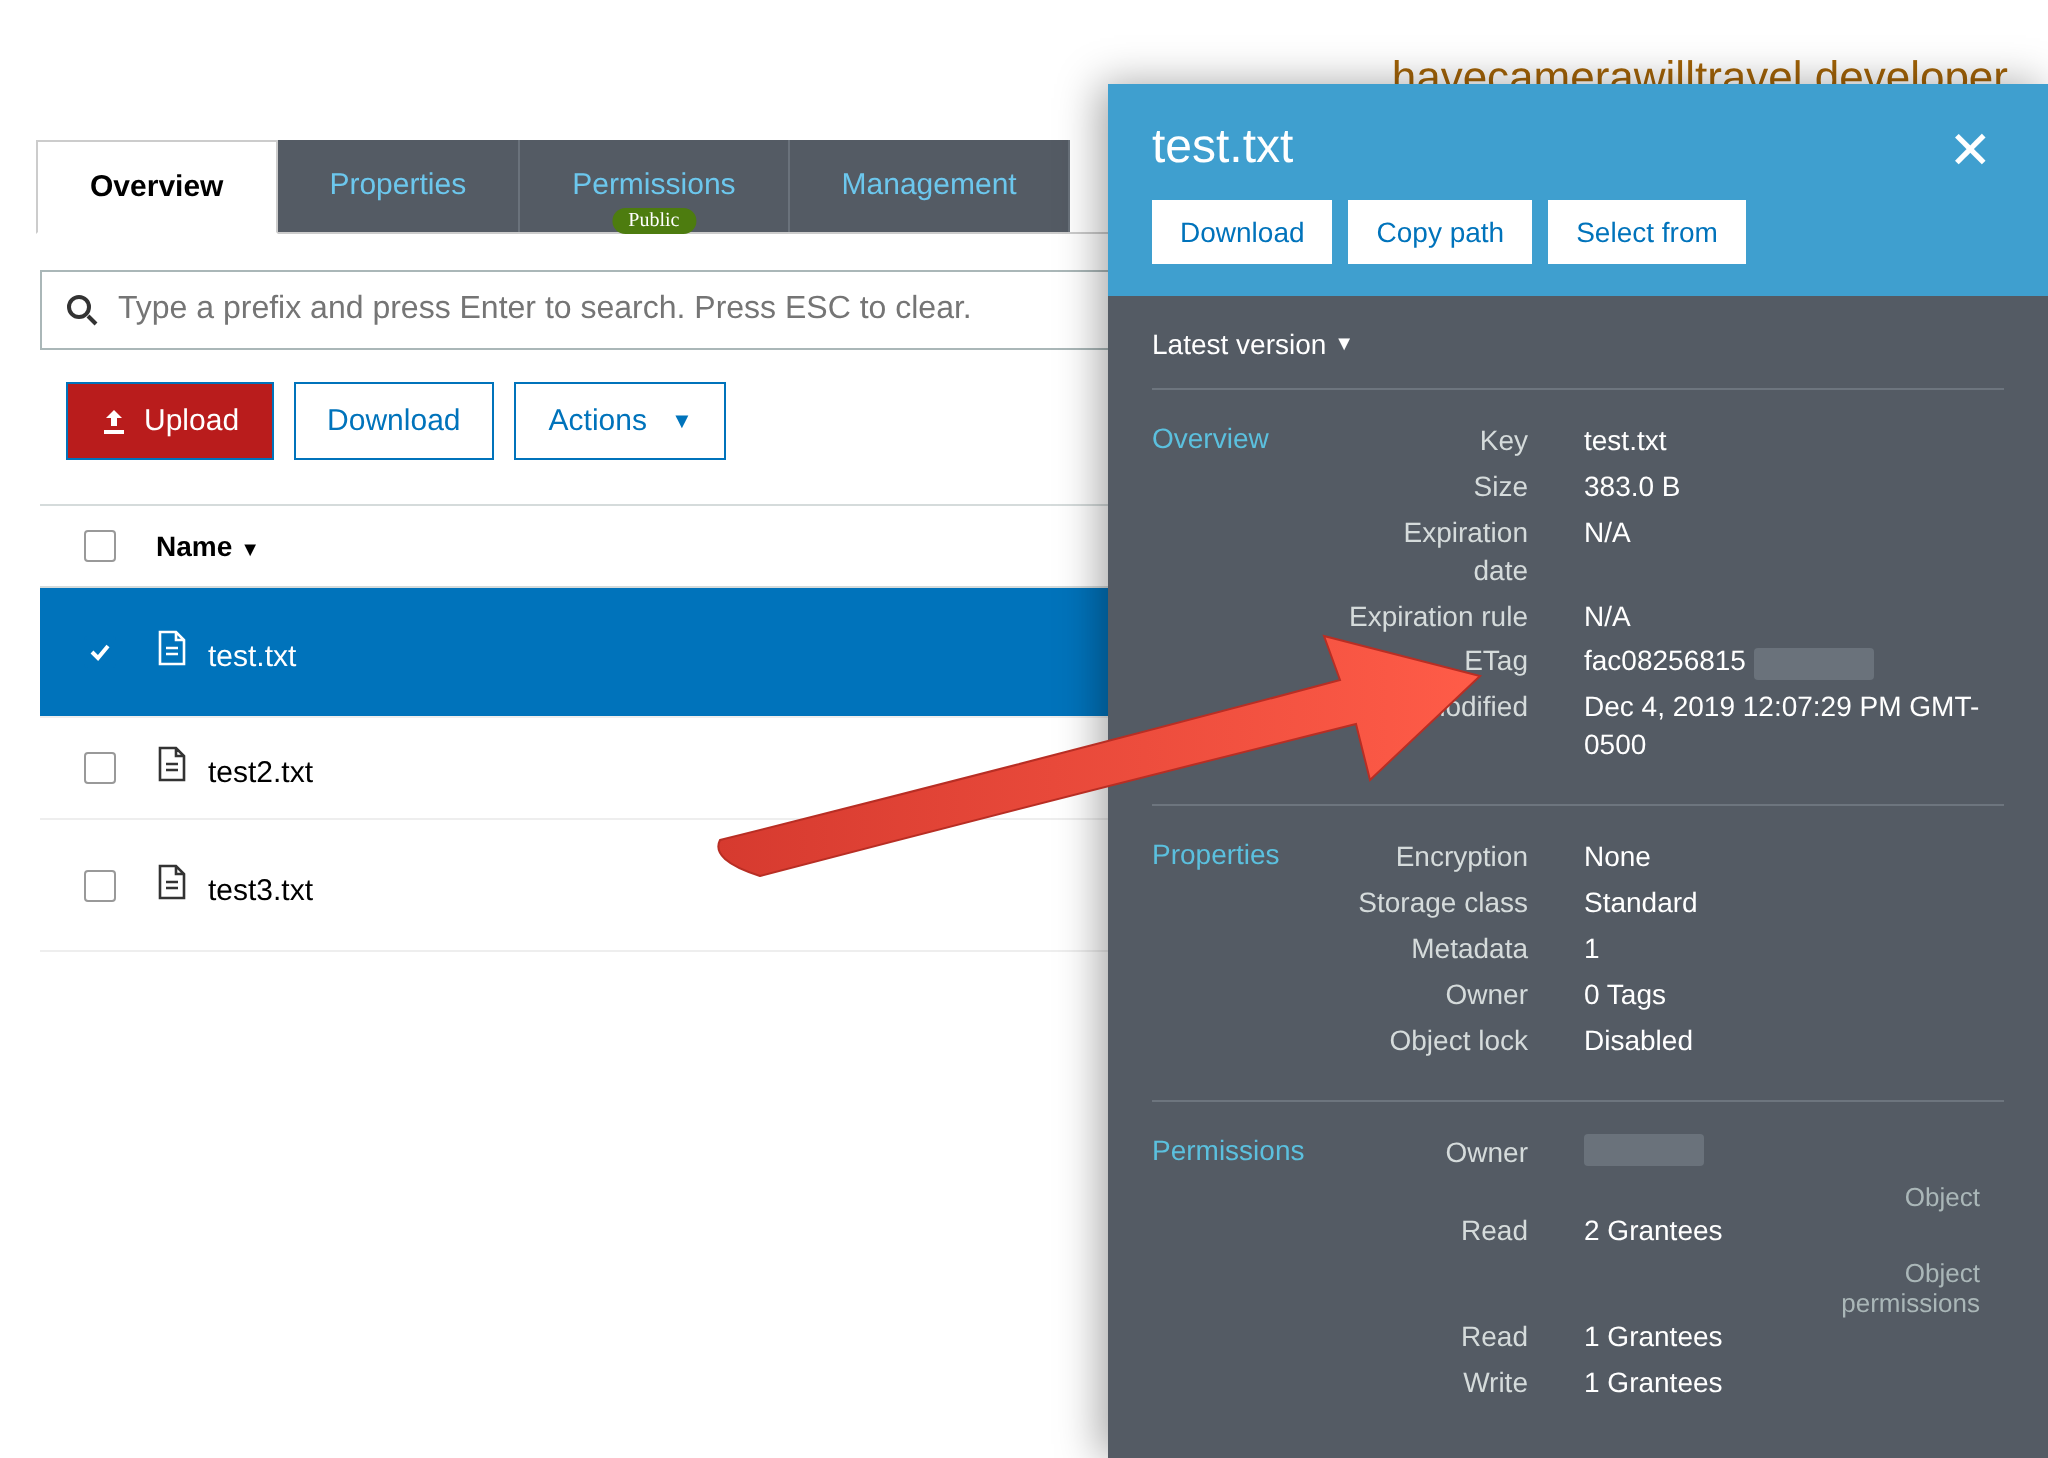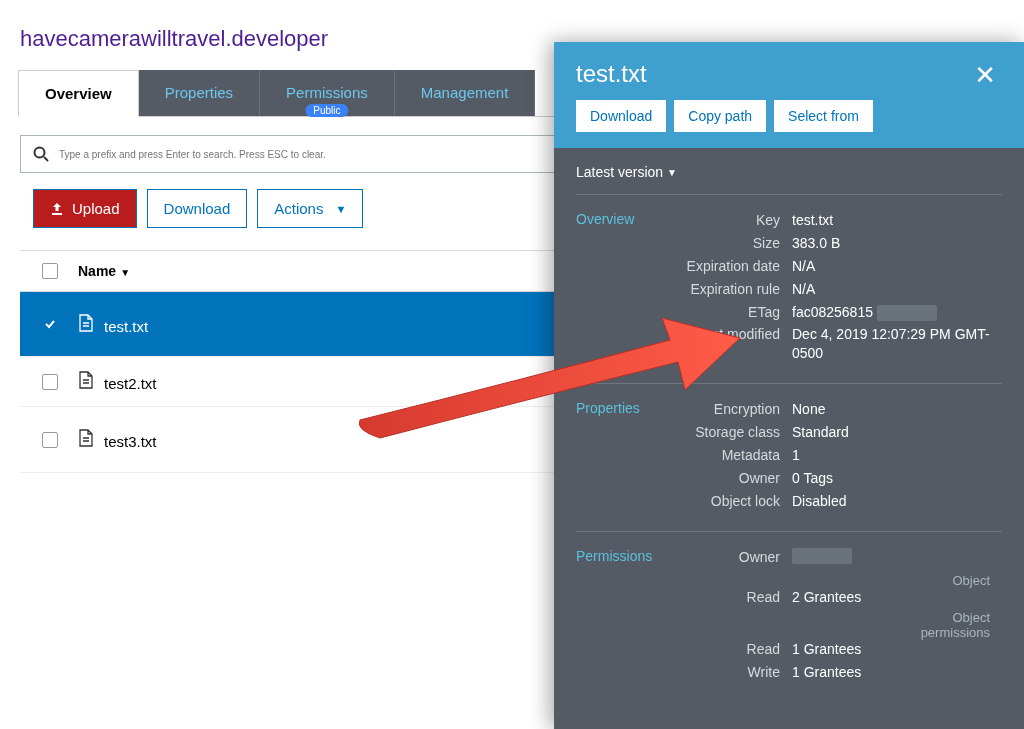--- a/index.html
+++ b/index.html
@@ -1,28 +1,28 @@
 <!DOCTYPE html>
 <html><head>
 <meta charset="utf-8">
 <style>
   * { box-sizing: border-box; margin: 0; padding: 0; }
   body { font-family: "Helvetica Neue", Arial, sans-serif; background: #fff; width: 1024px; height: 729px; overflow: hidden; position: relative; }
   
-  .bucket-name { font-size: 22px; font-weight: 500; color: #4c1d95; padding: 26px 20px 18px 20px; }
+  .bucket-name { font-size: 22px; font-weight: 500; color: #a16207; padding: 26px 20px 18px 20px; text-align: right; }
   
   .tabs { display: flex; border-bottom: 1px solid #ccc; margin-left: 18px; }
   .tab { padding: 14px 26px; font-size: 15px; color: #6cc7ed; background: #545b64; border-right: 1px solid #6a727b; cursor: pointer; position: relative; }
   .tab.active { background: #fff; color: #000; font-weight: 700; border: 1px solid #ccc; border-bottom: 1px solid #fff; margin-bottom: -1px; }
-  .tab-badge { position: absolute; bottom: -1px; left: 50%; transform: translateX(-50%); background: #3b82f6; color: #fff; font-size: 10px; padding: 1px 8px; border-radius: 8px; font-weight: 500; }
+  .tab-badge { position: absolute; bottom: -1px; left: 50%; transform: translateX(-50%); background: #4d7c0f; color: #fff; font-size: 10px; padding: 1px 8px; border-radius: 8px; font-weight: 500; font-family: Liberation Serif, serif; }
   
   .content { padding: 18px 20px; }
   .search-box { display: flex; align-items: center; border: 1px solid #aab7b8; padding: 10px 12px; margin-bottom: 16px; }
   .search-icon { width: 16px; height: 16px; margin-right: 10px; }
-  .search-input { border: none; outline: none; font-size: 10px; color: #888; flex: 1; }
+  .search-input { border: none; outline: none; font-size: 16px; color: #888; flex: 1; }
   
   .toolbar { display: flex; gap: 10px; margin-bottom: 22px; }
   .btn { padding: 10px 16px; font-size: 15px; border: 1px solid #0073bb; cursor: pointer; background: #fff; color: #0073bb; display: inline-flex; align-items: center; gap: 8px; }
   .btn.primary { background: #b91c1c; color: #fff; margin-left: 13px; }
   .btn .icon { width: 14px; height: 14px; }
   .chev { font-size: 11px; margin-left: 4px; }
   
   .table-header { display: flex; align-items: flex-end; padding: 12px 10px; border-top: 1px solid #d5dbdb; border-bottom: 1px solid #d5dbdb; font-weight: 700; font-size: 14px; }
   .col-check { width: 40px; display: flex; justify-content: center; }
   .col-name { flex: 1; padding-left: 8px; }
@@ -46,21 +46,21 @@
   .panel-header-btns { display: flex; gap: 8px; }
   .pbtn { background: #fff; color: #0073bb; border: none; padding: 8px 14px; font-size: 14px; font-weight: 500; cursor: pointer; }
   .close-x { font-size: 26px; color: #fff; cursor: pointer; padding: 0 6px; font-weight: 300; }
   
   .panel-body { padding: 16px 22px; font-size: 14px; }
   .version-sel { color: #fff; margin-bottom: 14px; display: inline-flex; align-items: center; cursor: pointer; justify-content: center; }
   .section { border-top: 1px solid #6d757e; padding: 16px 0; display: flex; }
   .section-title { color: #5bc0de; width: 98px; font-weight: 500; }
   .kv-grid { flex: 1; }
   .kv-row { display: flex; margin-bottom: 4px; line-height: 1.35; }
-  .kv-key { width: 118px; text-align: right; padding-right: 12px; color: #d5dbdb; }
+  .kv-key { width: 118px; text-align: right; padding-right: 28px; color: #d5dbdb; }
   .kv-val { flex: 1; color: #fff; }
   .kv-val.link { color: #5bc0de; word-break: break-all; }
   .kv-val.blur { background: #6a727b; color: transparent; border-radius: 2px; width: 60px; height: 16px; }
   .kv-sub { color: #aab7b8; font-size: 13px; text-align: right; padding-right: 12px; }
   
   
   .arrow-overlay { position: absolute; top: 300px; left: 340px; pointer-events: none; z-index: 5; }
   
   .sort-caret { font-size: 10px; margin-left: 4px; }
 </style>

